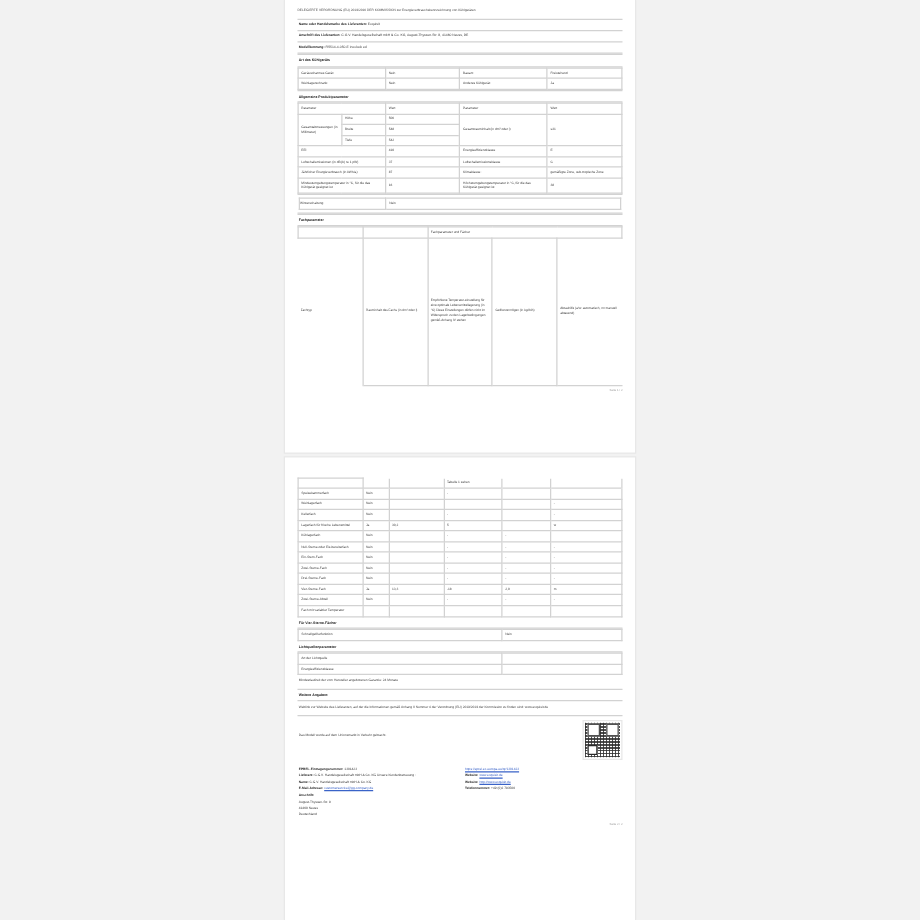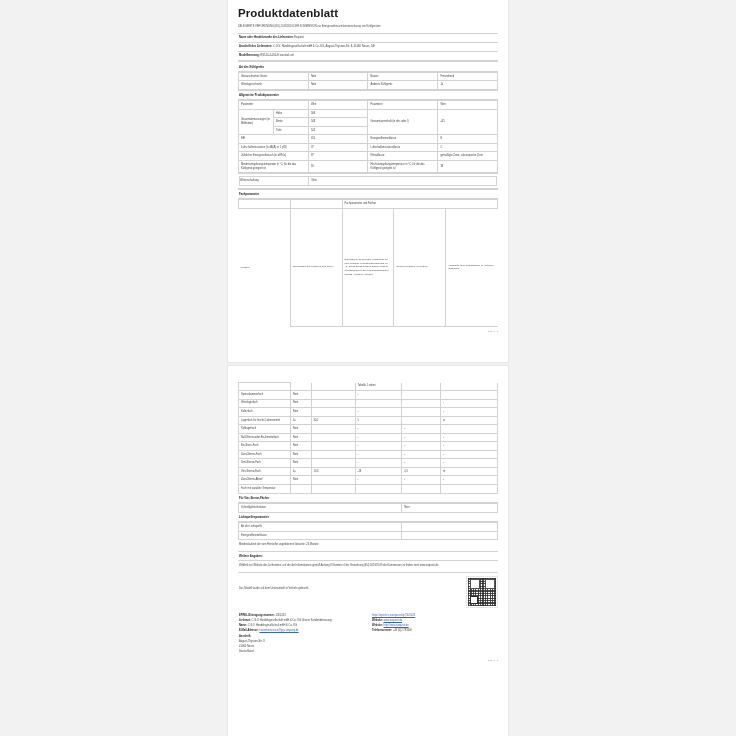--- a/index.html
+++ b/index.html
@@ -167,21 +167,20 @@
   .addr b { color: #1f1f1f; }
 </style>
 </head>
 <body>
 
 <div id="viewer">
 
   <div class="page" id="page1">
     <div class="pad">
 
-      <div class="doc-title">Produktdatenblatt</div>
 
       <div class="intro">DELEGIERTE VERORDNUNG (EU) 2019/2016 DER KOMMISSION zur Energieverbrauchskennzeichnung von Kühlgeräten</div>
 
       <div class="ruled">
         <b>Name oder Handelsmarke des Lieferanten:</b>
         <span>Exquisit</span>
       </div>
       <div class="ruled">
         <b>Anschrift des Lieferanten:</b>
         <span>C.G.V. Handelsgesellschaft mbH &amp; Co. KG, August-Thyssen-Str. 8, 41460 Neuss, DE</span>

